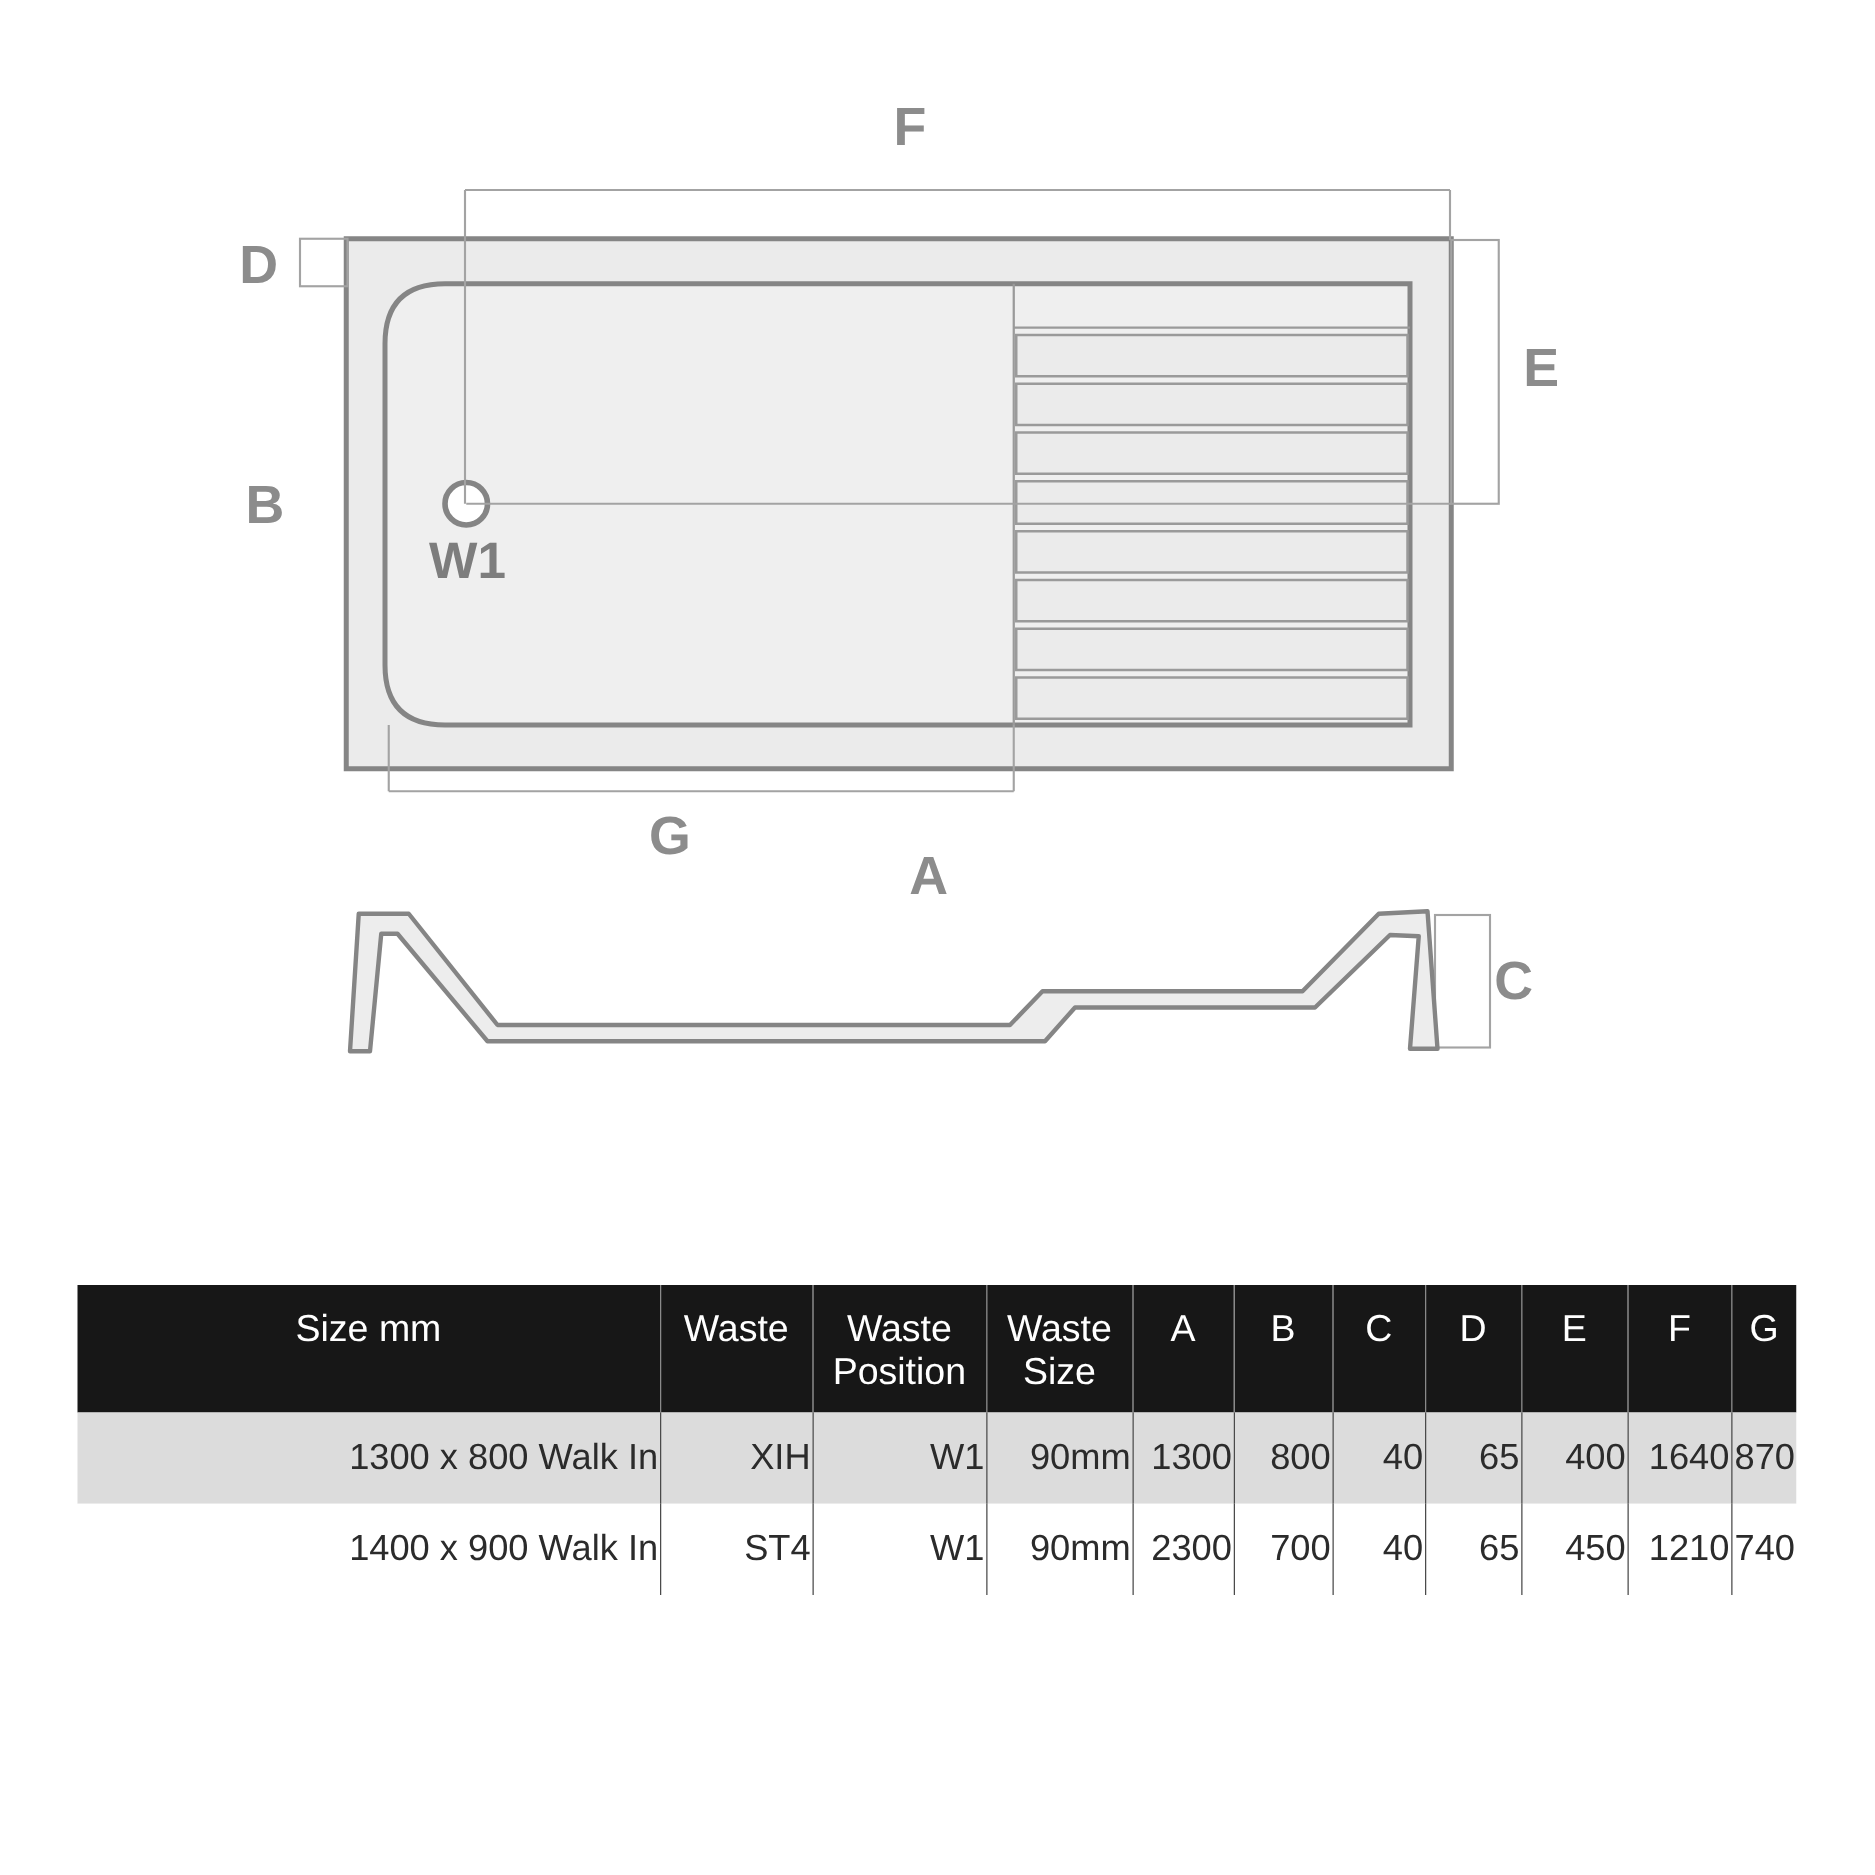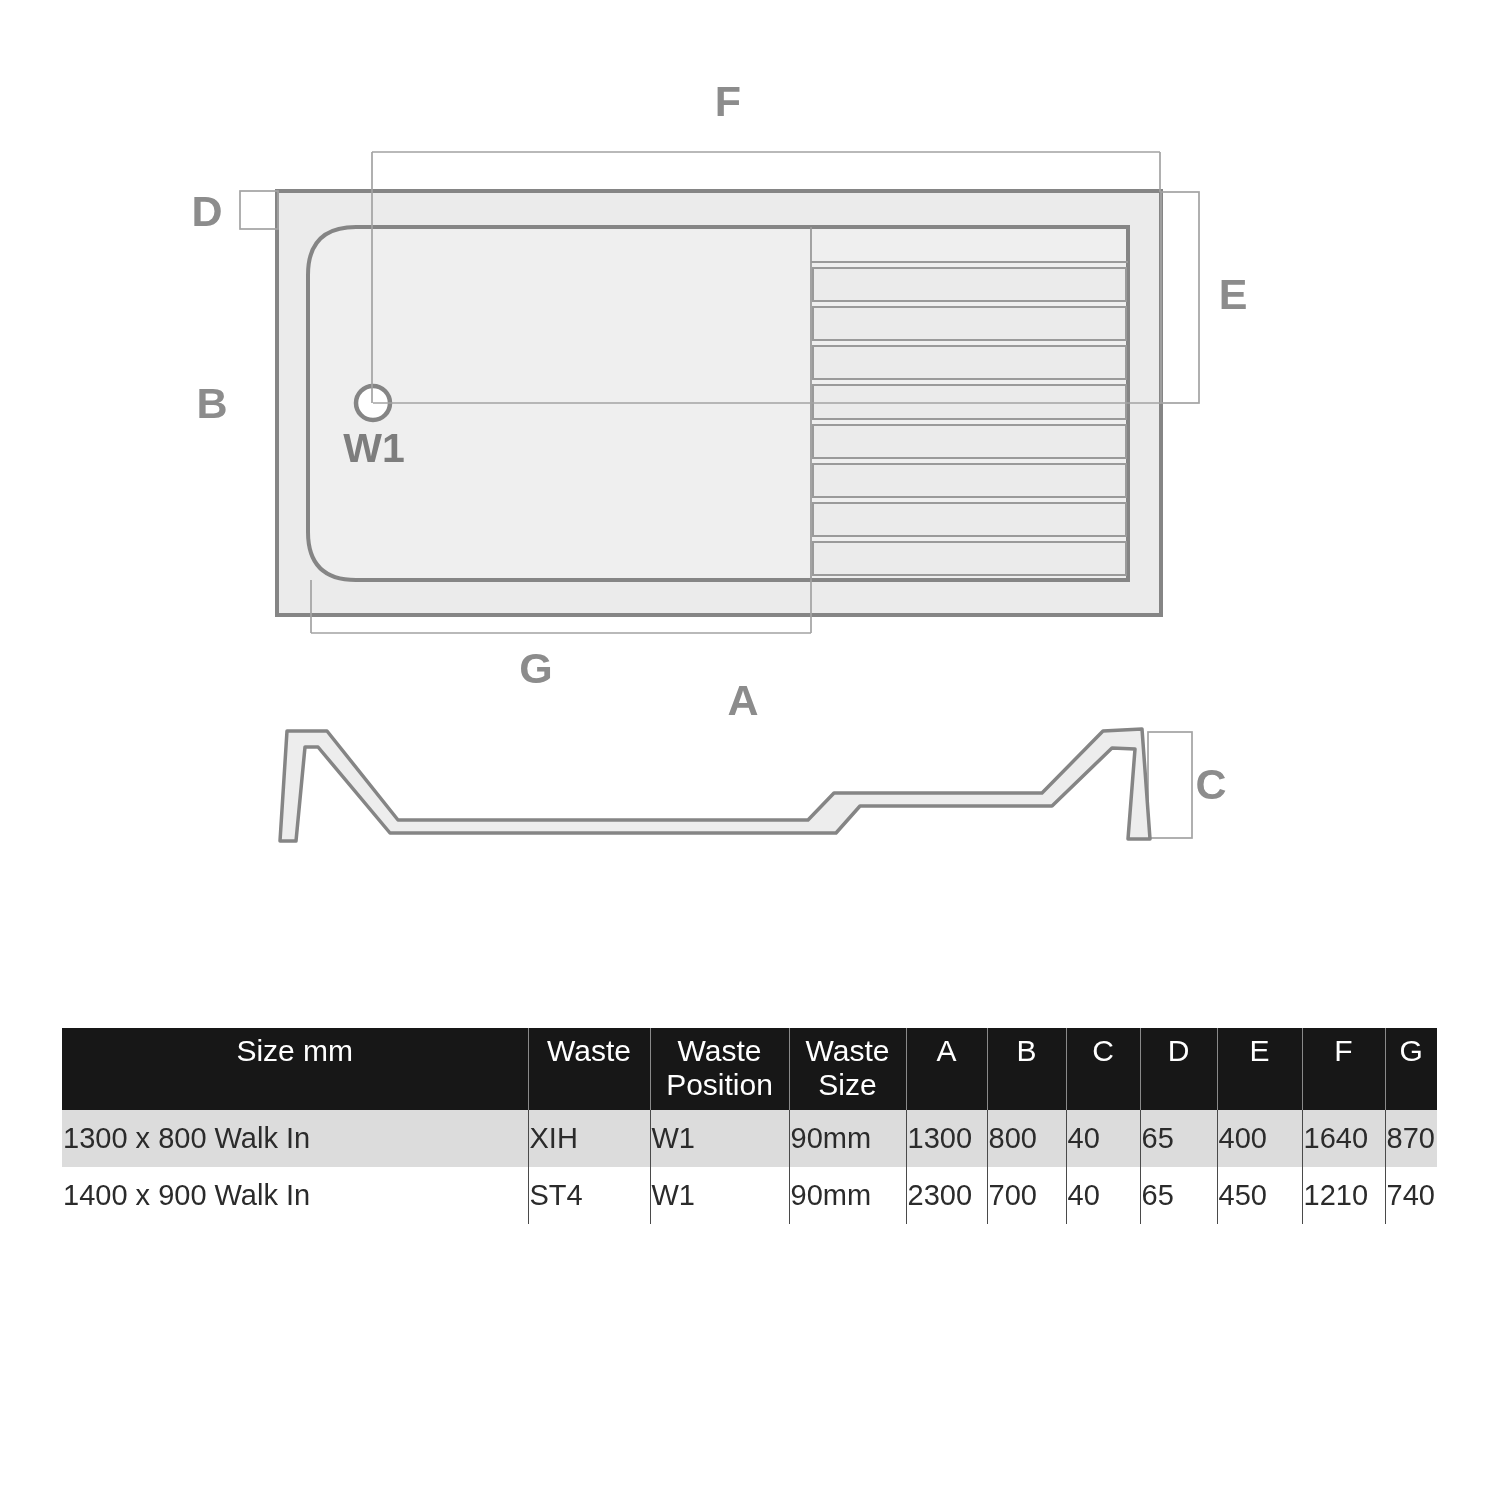--- a/index.html
+++ b/index.html
@@ -6,27 +6,27 @@
   body{width:1500px;height:1500px;position:relative;font-family:"Liberation Sans",sans-serif;}
   .stage{position:absolute;left:0;top:0;width:1500px;height:1500px;}
   svg{display:block;}
   .dim-label{font-family:"Liberation Sans",sans-serif;font-weight:bold;font-size:43px;fill:#8c8c8c;}
   .w1-label{font-family:"Liberation Sans",sans-serif;font-weight:bold;font-size:41px;fill:#7d7d7d;}
 
   .spec-table-wrap{position:absolute;left:62px;top:1028px;width:1375px;}
   table.spec{border-collapse:collapse;table-layout:fixed;width:1375px;}
   table.spec th{
     background:#171717;color:#ffffff;font-weight:normal;
-    font-size:30px;line-height:1.12;vertical-align:top;padding-top:6px;
-    height:82px;box-sizing:border-box;border-left:1px solid #8a8a8a;
+    font-size:30px;line-height:1.12;vertical-align:top;padding-top:19px;
+    height:102px;box-sizing:border-box;border-left:1px solid #8a8a8a;
     text-align:center;
   }
   table.spec th:first-child{border-left:none;}
   table.spec td{
-    height:57px;box-sizing:border-box;text-align:left;
+    height:73px;box-sizing:border-box;text-align:right;
     font-size:29px;color:#2b2b2b;border-left:1px solid #4a4a4a;
   }
   table.spec td:first-child{border-left:none;}
   table.spec tbody tr:nth-child(odd) td{background:#dcdcdc;}
   table.spec tbody tr:nth-child(even) td{background:#ffffff;}
 </style>
 </head>
 <body>
 
 <div class="stage">

